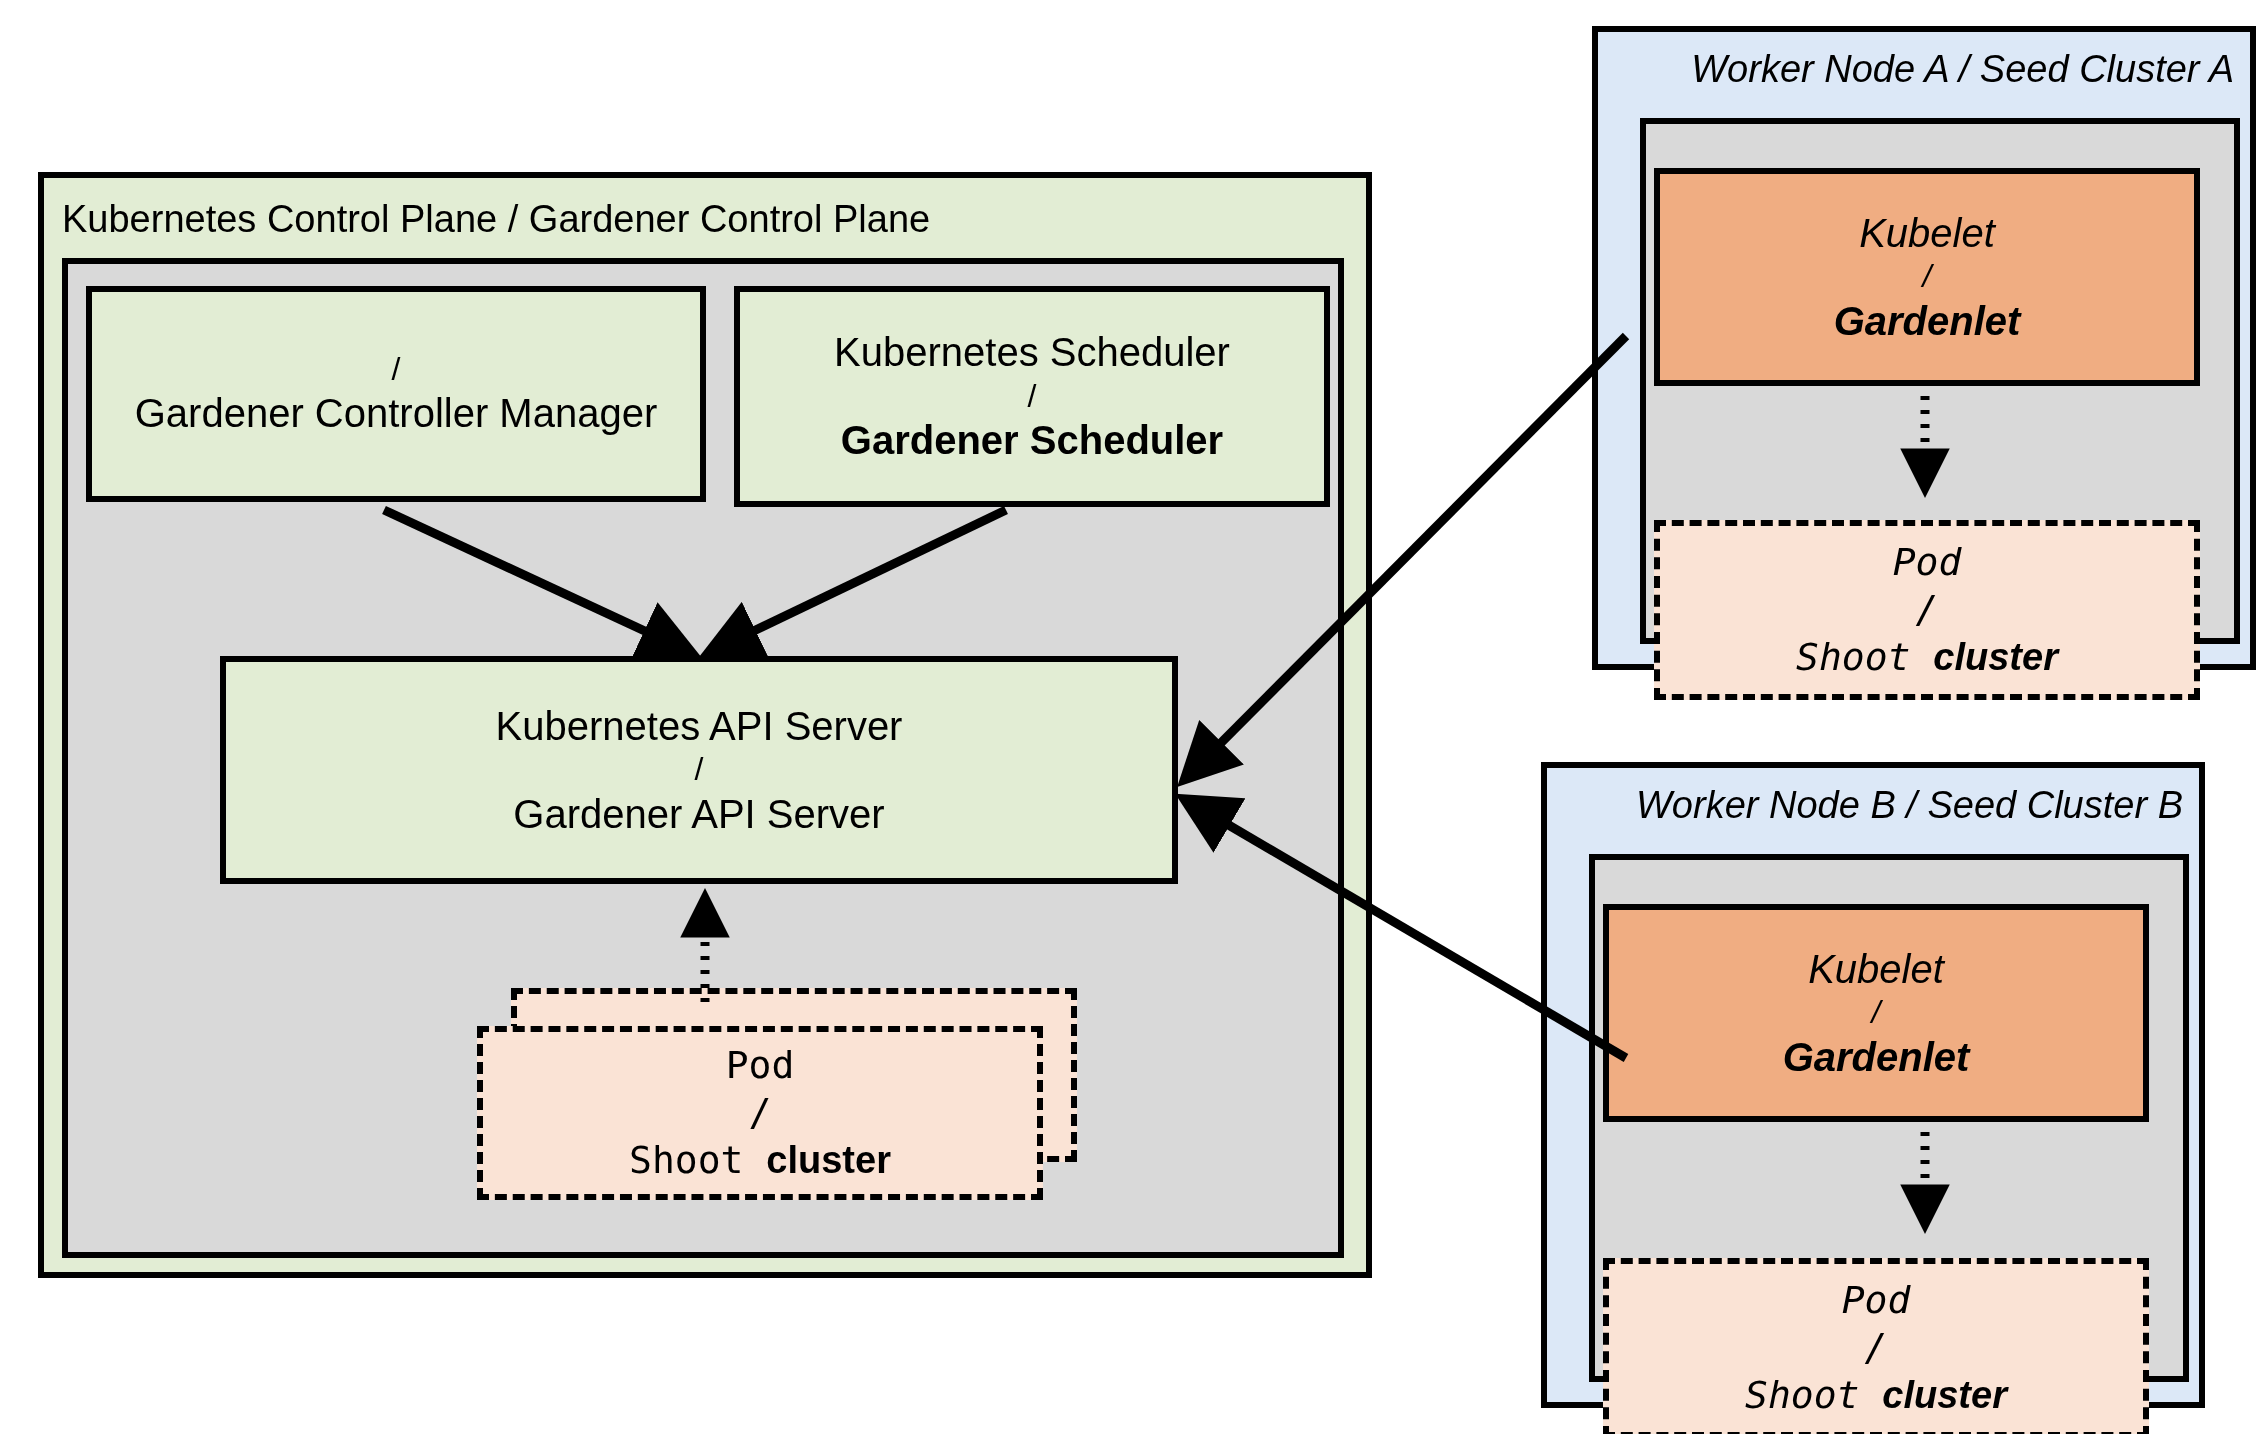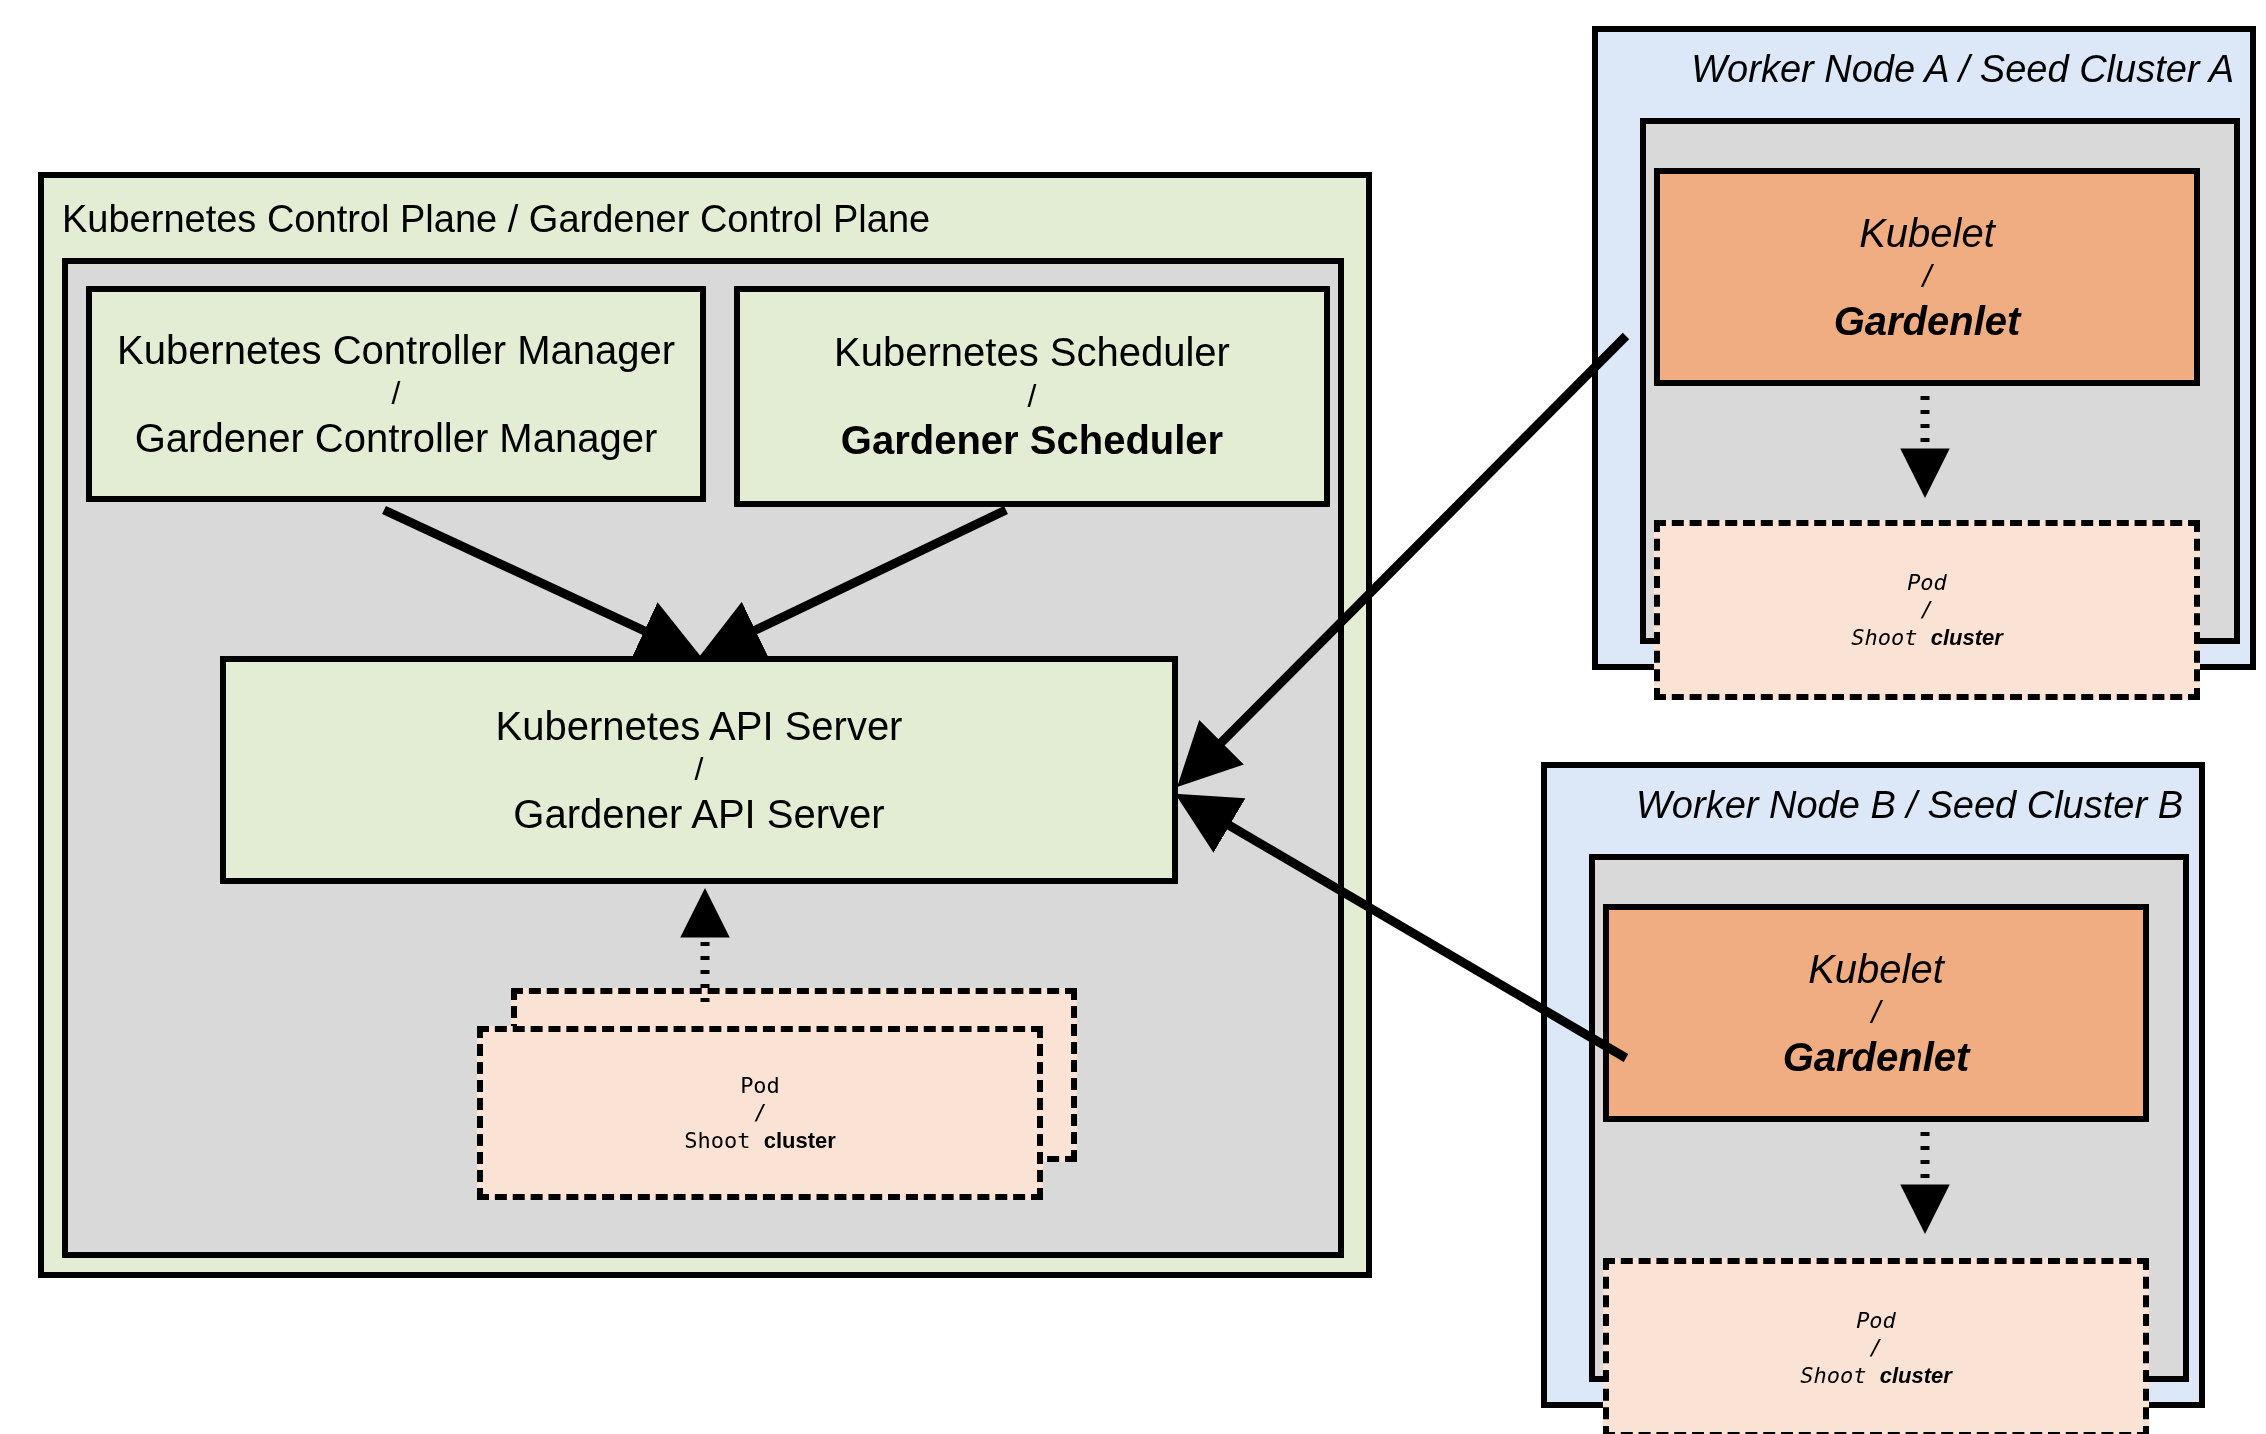--- a/index.html
+++ b/index.html
@@ -72,21 +72,21 @@
     border: 6px dashed #000000;
     display: flex;
     flex-direction: column;
     align-items: center;
     justify-content: center;
     text-align: center;
     line-height: 1.25;
   }
   .pod-line {
     font-family: "DejaVu Sans Mono", "Liberation Mono", monospace;
-    font-size: 22px;
+    font-size: 38px;
     color: #000;
     white-space: nowrap;
   }
   .pod-line .sans-bold {
     font-family: "Liberation Sans", sans-serif;
     font-weight: bold;
     text-align: center;
   }
   .pod-shadow {
     background: #FAE3D5;
@@ -107,21 +107,20 @@
 
 <div class="stage">
 
   <div class="abs panel-green" style="left:38px; top:172px; width:1334px; height:1106px;padding-left:28px;">
 
     <div class="panel-title" style="left:18px; top:22px;">Kubernetes Control Plane / Gardener Control Plane</div>
 
     <div class="abs region-grey" style="left:18px; top:80px; width:1282px; height:1000px;">
 
       <div class="abs box box-green" style="left:18px; top:22px; width:620px; height:216px;">
-        <div class="box-line">Kubernetes Controller Manager</div>
         <div class="box-line slash">/</div>
         <div class="box-line">Gardener Controller Manager</div>
       </div>
 
       <div class="abs box box-green" style="left:666px; top:22px; width:596px; height:221px;">
         <div class="box-line">Kubernetes Scheduler</div>
         <div class="box-line slash">/</div>
         <div class="box-line b">Gardener Scheduler</div>
       </div>
 

